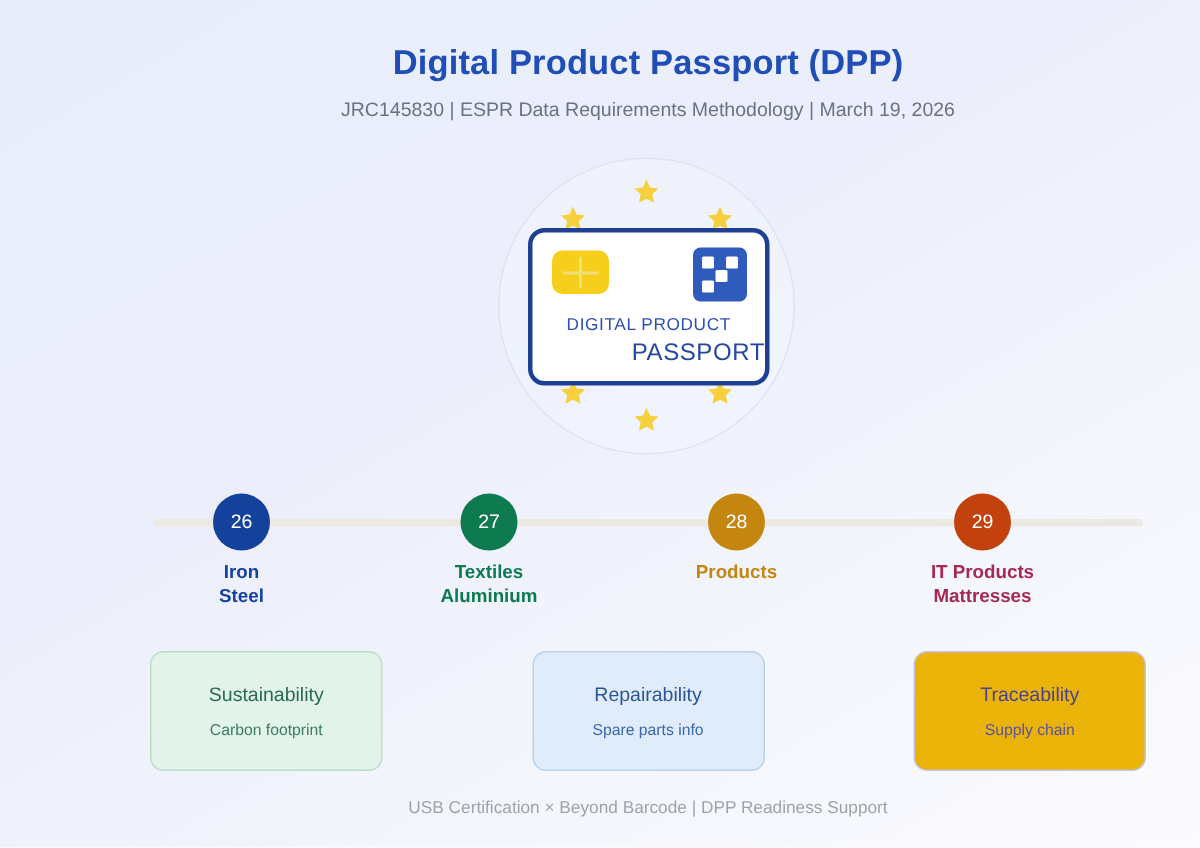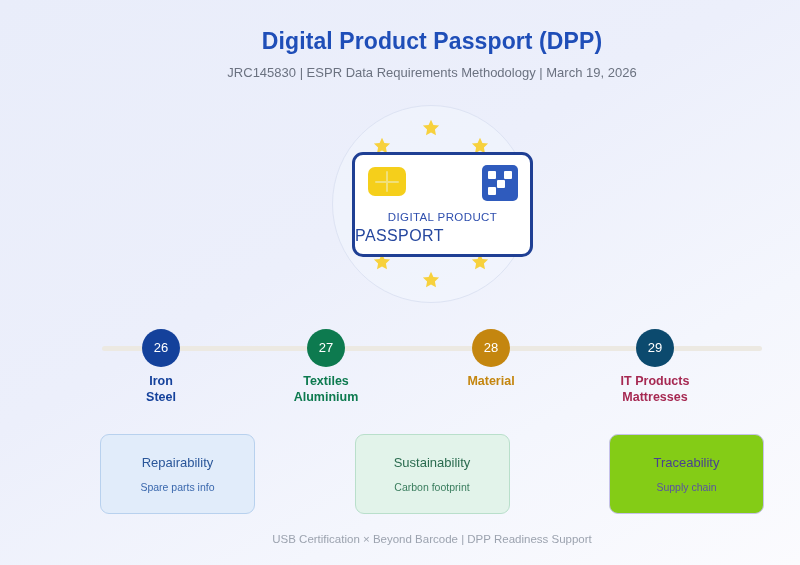--- a/index.html
+++ b/index.html
@@ -70,21 +70,21 @@
     font-size: 20px;
     line-height: 20px;
     text-align: center;
   }
   .star svg { display: block; }
 
   .passport-card {
     position: absolute;
     left: 20px;
     top: 47px;
-    width: 181px;
+    width: 161px;
     height: 105px;
     background: #ffffff;
     border: 3px solid #1f3f94;
     border-radius: 11px;
     box-sizing: border-box;
   }
   .chip {
     position: absolute;
     left: 13px;
     top: 12px;
@@ -140,21 +140,21 @@
     text-align: center;
     font-size: 11.5px;
     color: #2f4fae;
     letter-spacing: 0.4px;
   }
   .card-line2 {
     position: absolute;
     left: 0;
     right: 0;
     top: 72px;
-    text-align: left;
+    text-align: right;
     font-size: 16px;
     color: #25479e;
     letter-spacing: 0.4px;
   }
 
   
   .timeline {
     position: absolute;
     left: 0;
     top: 320px;
@@ -311,43 +311,43 @@
         <div class="tl-node" style="left: 294px;">
           <div class="tl-circle" style="background: rgb(13, 122, 79);">27</div>
           <div class="tl-label" style="color: rgb(13, 122, 79);">
             <div>Textiles</div>
             <div>Aluminium</div>
           </div>
         </div>
         <div class="tl-node" style="left: 459px;">
           <div class="tl-circle" style="background: rgb(196, 134, 15);">28</div>
           <div class="tl-label" style="color: rgb(196, 134, 15);">
-            <div>Material</div>
+            <div>Products</div>
           </div>
         </div>
         <div class="tl-node" style="left: 623px;">
-          <div class="tl-circle" style="background: #0c4a6e;">29</div>
+          <div class="tl-circle" style="background: #c2410c;">29</div>
           <div class="tl-label" style="color: rgb(166, 41, 82);">
             <div>IT Products</div>
             <div>Mattresses</div>
           </div>
         </div>
       </div>
   </div>
 
   <div class="pillars" id="pillars">
+      <div class="pillar" style="background: rgb(226, 243, 234); border-color: rgb(185, 223, 203);">
+        <div class="pillar-title" style="color: rgb(42, 107, 79);">Sustainability</div>
+        <div class="pillar-sub" style="color: rgb(58, 125, 94);">Carbon footprint</div>
+      </div>
       <div class="pillar" style="background: rgb(225, 236, 250); border-color: rgb(184, 209, 238);">
         <div class="pillar-title" style="color: rgb(42, 86, 153);">Repairability</div>
         <div class="pillar-sub" style="color: rgb(58, 104, 173);">Spare parts info</div>
       </div>
-      <div class="pillar" style="background: rgb(226, 243, 234); border-color: rgb(185, 223, 203);">
-        <div class="pillar-title" style="color: rgb(42, 107, 79);">Sustainability</div>
-        <div class="pillar-sub" style="color: rgb(58, 125, 94);">Carbon footprint</div>
-      </div>
-      <div class="pillar" style="background: #84cc16; border-color: rgb(198, 194, 234);">
+      <div class="pillar" style="background: #eab308; border-color: rgb(198, 194, 234);">
         <div class="pillar-title" style="color: rgb(74, 65, 145);">Traceability</div>
         <div class="pillar-sub" style="color: rgb(90, 81, 163);">Supply chain</div>
       </div>
     </div>
 
   <div class="footer">USB Certification × Beyond Barcode | DPP Readiness Support</div>
 
 </div>
 
 </body></html>

